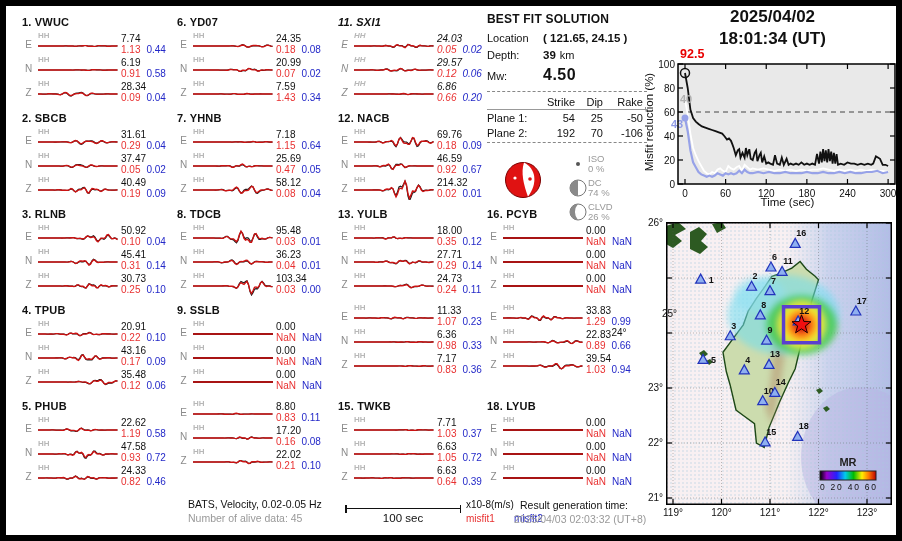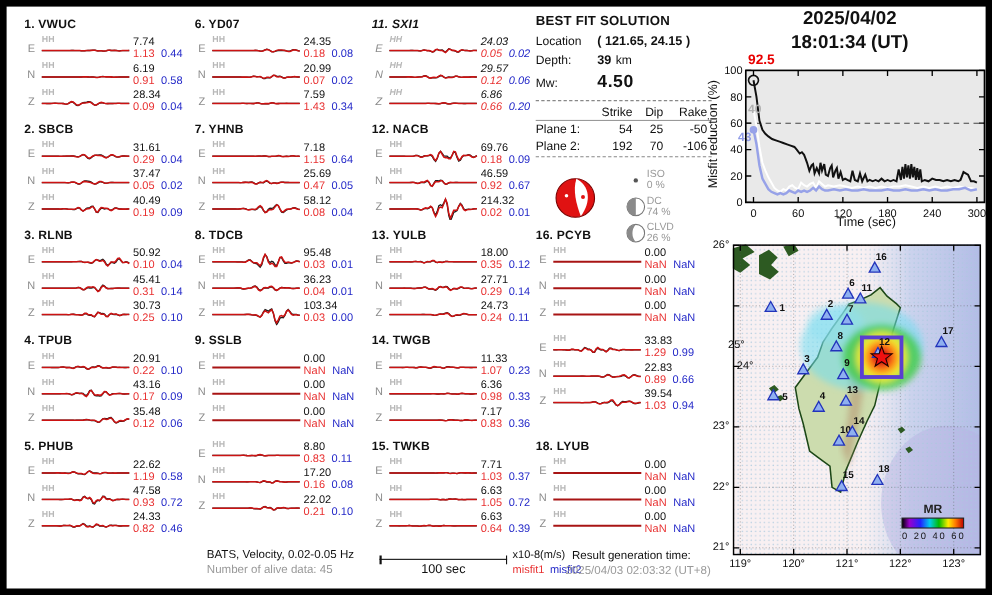--- a/index.html
+++ b/index.html
@@ -49,21 +49,21 @@
 
 .mapwrap{position:absolute;left:666px;top:222px}
 .latlab{position:absolute;width:24px;text-align:right;font-size:10px}
 .lonlab{position:absolute;width:30px;text-align:center;font-size:10px}
 
 .ft{position:absolute;font-size:10.5px;white-space:nowrap}
 .gray{color:#999}
 .sbar{position:absolute;left:345px;top:508px;width:116px;border-top:1.5px solid #111}
 .sbar::before,.sbar::after{content:"";position:absolute;top:-4px;width:1.5px;height:8px;background:#111}
 .sbar::before{left:0}.sbar::after{right:0}
-.mf1{color:#e83030;margin-right:5px}
+.mf1{color:#e83030;margin-right:19px}
 .mf2{color:#2328c8}
 </style>
 </head>
 <body>
 
 <div class="frame">
 
   <div id="stations-layer">
       <div class="station" style="left: 22px; top: 16px;">
       <div class="sname">1. VWUC</div>
@@ -666,21 +666,20 @@
               </svg>
       </div>
       <div class="vals">
         <span class="amp">24.73</span><br>
         <span class="m1">0.24</span><span class="m2">0.11</span>
       </div>
     </div>
         </div>
     </div>
       <div class="station" style="left: 338px; top: 304px;">
-      <div class="sname">14. TWGB</div>
       <div class="rows">
           <div class="srow">
       <span class="comp">E</span>
       <div class="wavebox">
         <span class="ch">HH</span>
         <svg class="wsvg" width="84" height="24">
                 <path d="M2,14 L3.5,14.0 L5,14.0 L6.5,14.0 L8,14.0 L9.5,14.0 L11,14.0 L12.5,14.0 L14,14.1 L15.5,14.0 L17,13.9 L18.5,13.9 L20,14.0 L21.5,14.0 L23,14.0 L24.5,14.1 L26,14.3 L27.5,14.1 L29,13.7 L30.5,13.5 L32,13.7 L33.5,13.9 L35,13.9 L36.5,14.2 L38,14.7 L39.5,14.8 L41,14.1 L42.5,13.6 L44,13.7 L45.5,14.0 L47,13.9 L48.5,13.9 L50,14.4 L51.5,14.6 L53,14.0 L54.5,13.4 L56,13.4 L57.5,13.7 L59,13.8 L60.5,13.9 L62,14.2 L63.5,14.5 L65,14.3 L66.5,14.0 L68,13.9 L69.5,13.9 L71,14.0 L72.5,13.9 L74,14.0 L75.5,14.1 L77,14.1 L78.5,14.0 L80,14.0 L81.5,14.0" class="obs"></path>
                 <path d="M2,14 L3.5,14.0 L5,14.0 L6.5,14.0 L8,14.0 L9.5,14.0 L11,14.0 L12.5,14.0 L14,14.1 L15.5,14.0 L17,13.9 L18.5,13.9 L20,14.0 L21.5,14.0 L23,14.0 L24.5,14.1 L26,14.3 L27.5,14.2 L29,13.8 L30.5,13.6 L32,13.8 L33.5,13.9 L35,13.9 L36.5,14.1 L38,14.6 L39.5,14.6 L41,13.9 L42.5,13.3 L44,13.5 L45.5,13.9 L47,13.8 L48.5,13.9 L50,14.5 L51.5,14.8 L53,14.2 L54.5,13.6 L56,13.6 L57.5,13.8 L59,13.9 L60.5,13.9 L62,14.1 L63.5,14.4 L65,14.2 L66.5,13.9 L68,13.8 L69.5,13.9 L71,14.0 L72.5,14.0 L74,14.0 L75.5,14.1 L77,14.1 L78.5,14.0 L80,14.0 L81.5,14.0" class="syn"></path>
               </svg>
       </div>
@@ -1181,21 +1180,21 @@
         <line x1="1" y1="221" x2="6" y2="221" stroke="#000" stroke-width="1.2"></line>
         <line x1="225" y1="221" x2="220" y2="221" stroke="#000" stroke-width="1.2"></line>
         <line x1="1" y1="276" x2="6" y2="276" stroke="#000" stroke-width="1.2"></line>
         <line x1="225" y1="276" x2="220" y2="276" stroke="#000" stroke-width="1.2"></line>
         <rect x="0.75" y="0.75" width="224.5" height="281.5" fill="none" stroke="#000" stroke-width="1.5"></rect>
       </svg>
   </div>
   <div id="map-labels">
       <div class="latlab" style="left: 639px; top: 217px;">26°</div>
       <div class="latlab" style="left: 653px; top: 272px; margin-top: 36px;">25°</div>
-      <div class="latlab" style="left: 661px; top: 327px;">24°</div>
+      <div class="latlab" style="left: 607px; top: 327px; text-align: center;">24°</div>
       <div class="latlab" style="left: 639px; top: 382px;">23°</div>
       <div class="latlab" style="left: 639px; top: 437px;">22°</div>
       <div class="latlab" style="left: 639px; top: 492px;">21°</div>
       <div class="lonlab" style="left: 658px; top: 507px;">119°</div>
       <div class="lonlab" style="left: 706.5px; top: 507px;">120°</div>
       <div class="lonlab" style="left: 755px; top: 507px;">121°</div>
       <div class="lonlab" style="left: 803.5px; top: 507px;">122°</div>
       <div class="lonlab" style="left: 852px; top: 507px;">123°</div>
     </div>
 

